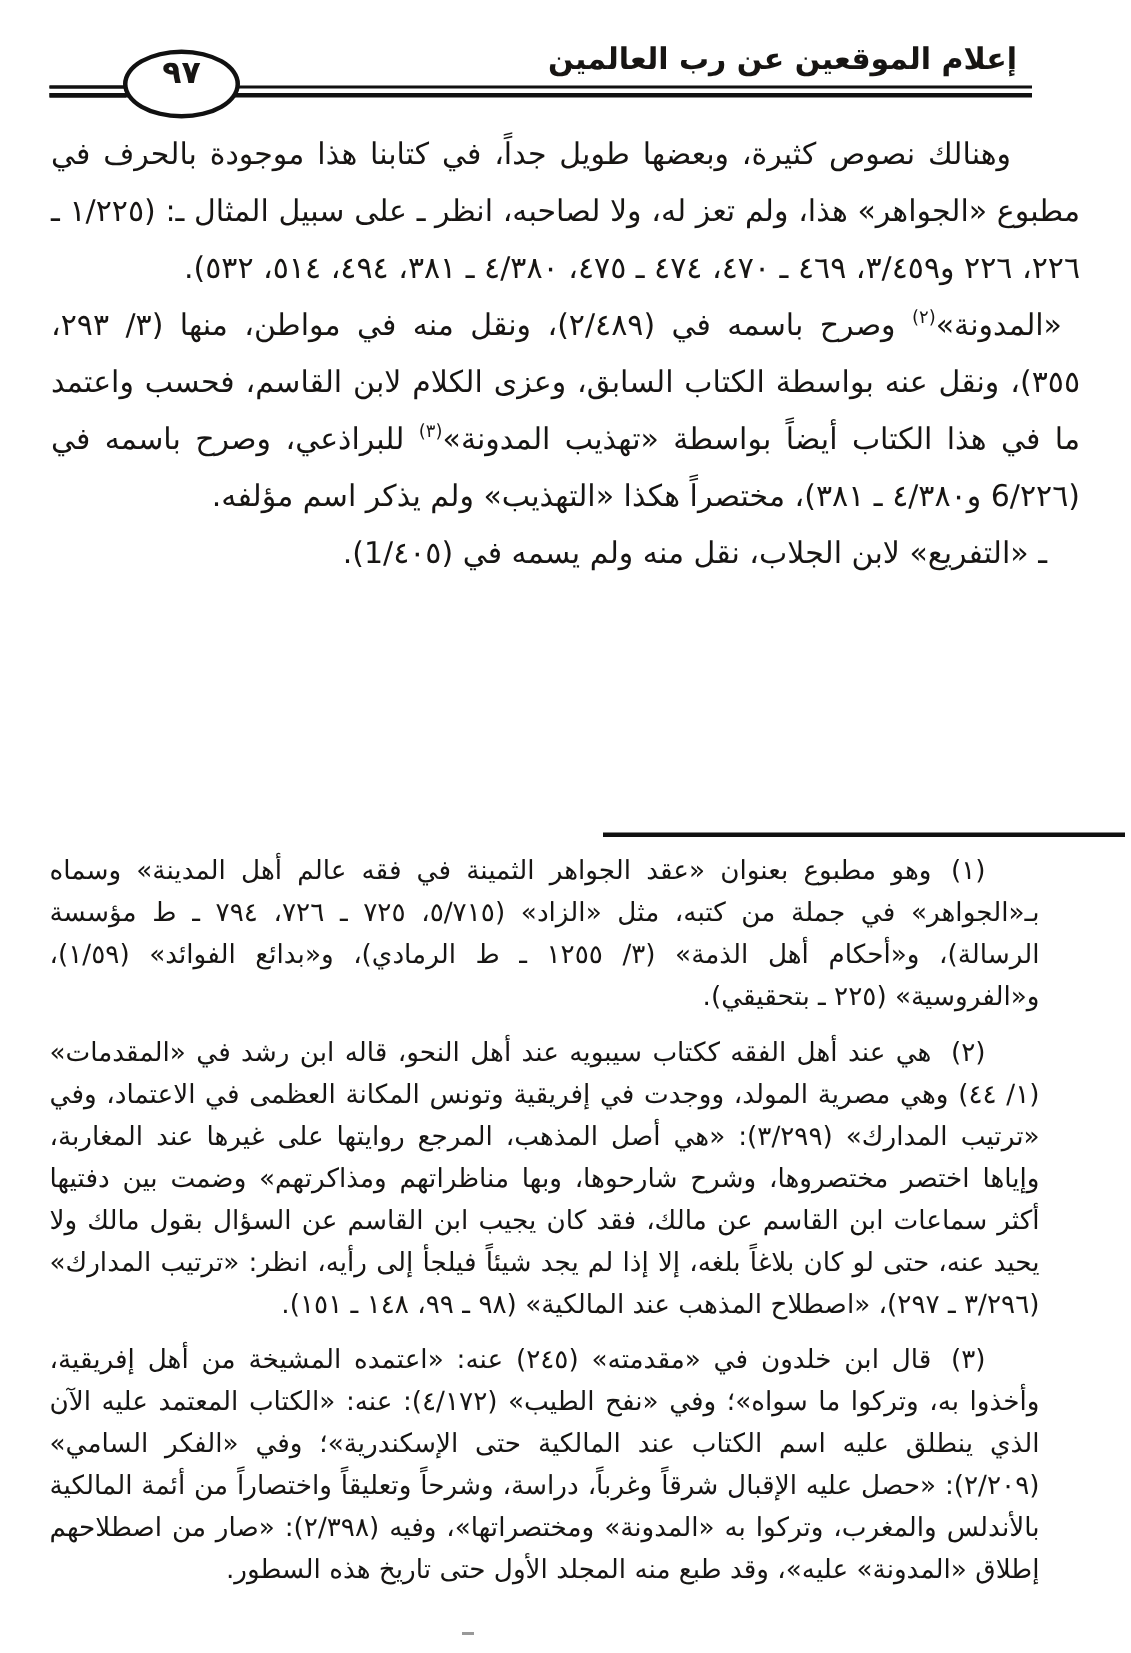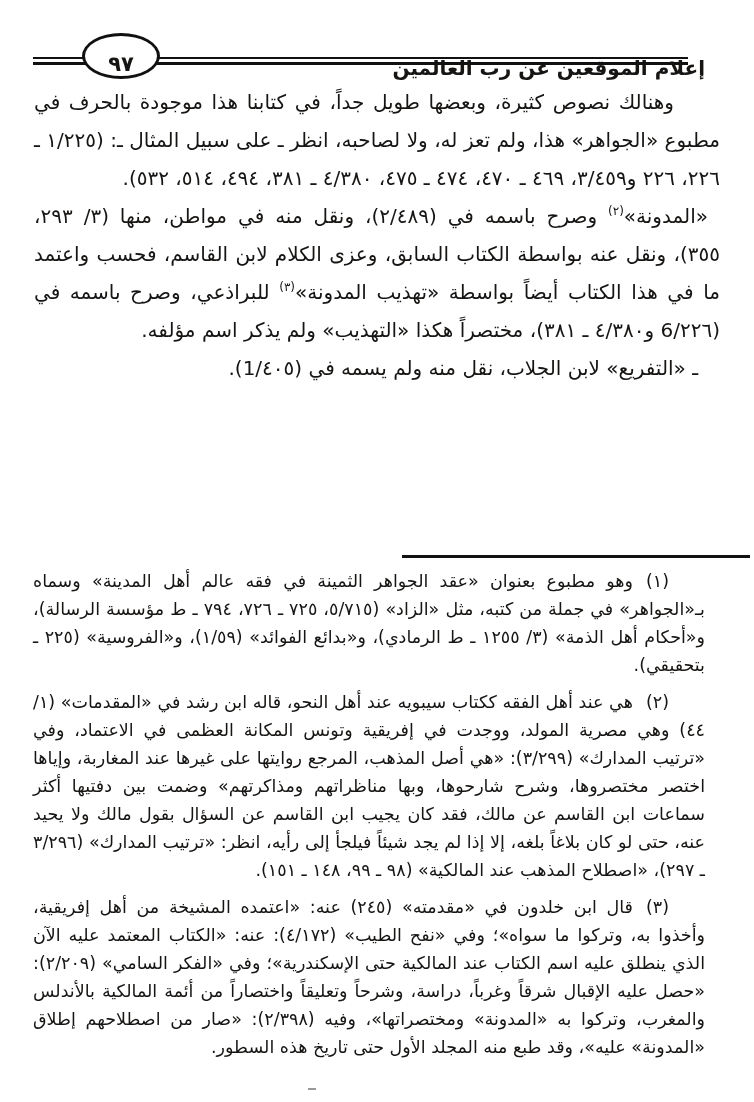--- a/index.html
+++ b/index.html
@@ -9,45 +9,44 @@
     margin:0 auto;
     background:#ffffff;
     color:#171513;
     font-family:"DejaVu Sans", sans-serif;
     direction:rtl;
     overflow:hidden;
   }
 
   
   .book-title {
-    position:absolute; top:27px; right:49px;
+    position:absolute; top:27px; right:76px;
     font-size:20px; font-weight:bold;
     letter-spacing:0;
     white-space:nowrap;
-    margin-top:29px;
   }
   .head-rule {
     position:absolute; top:57px; right:66px; left:33px;
     height:3px;
     border-top:2px solid #111;
     border-bottom:3px solid #111;
   }
   .head-rule-left {
     position:absolute; top:57px; left:33px; width:51px;
     height:3px;
     border-top:2px solid #111;
     border-bottom:3px solid #111;
   }
   .page-oval {
     position:absolute; top:33px; left:82px;
     width:72px; height:40px;
     background:#fff;
     border:3px solid #111;
     border-radius:50%;
-    display:flex; align-items:flex-end; justify-content:center;
+    display:flex; align-items:flex-start; justify-content:center;
     font-size:21px; font-weight:bold;
     z-index:2;
   }
 
   
   .body-text {
     position:absolute; top:83px; right:34px; left:34px;
   }
   .body-text p {
     margin:0;
@@ -67,21 +66,21 @@
     line-height:0;
   }
 
   
   .fn-sep {
     position:absolute; top:555px; right:4px;
     width:348px; height:3px;
     background:#111;
   }
   .footnotes {
-    position:absolute; top:567px; right:49px; left:33px;
+    position:absolute; top:567px; right:61px; left:33px;
   }
   .footnote {
     margin:0 0 9px 0;
     font-size:17.5px;
     line-height:28px;
     text-align:justify;
     text-justify:inter-word;
     text-indent:36px;
   }
   .fn-marker { margin-left:13px; }

